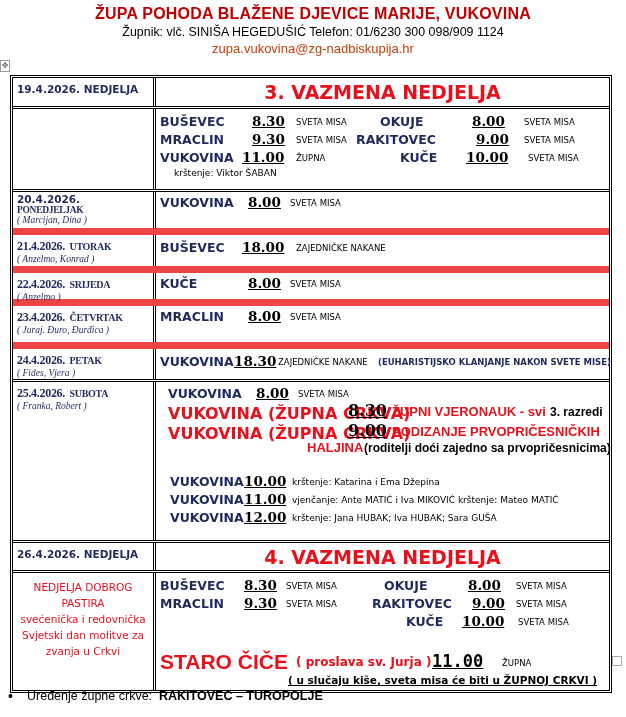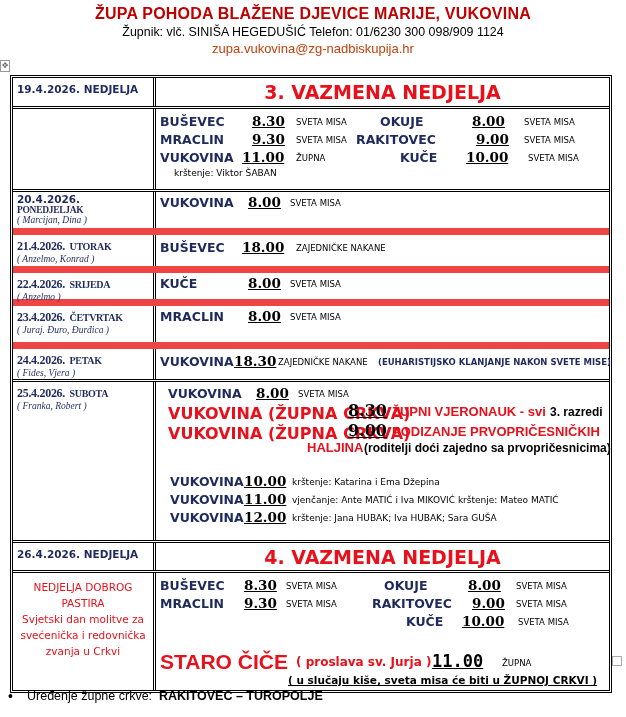--- a/index.html
+++ b/index.html
@@ -174,22 +174,22 @@
     <div class="lc"><span class="date">26.4.2026.  NEDJELJA</span></div>
     <div class="rc">
         <div class="sun-title">4. VAZMENA NEDJELJA</div>
       </div>
   </div>
 
   <div class="row" style="height:117px;">
     <div class="lc" style="padding-top:6px;">
       <div class="dobri">NEDJELJA DOBROG</div>
       <div class="dobri">PASTIRA</div>
+      <div class="dobri">svećenička i redovnička</div>
       <div class="dobri">Svjetski dan molitve za</div>
-      <div class="dobri">svećenička i redovnička</div>
       <div class="dobri">zvanja u Crkvi</div>
     </div>
     <div class="rc">
       <span class="abs pl" style="left:4px;top:5px;">BUŠEVEC</span>
       <span class="abs tm" style="left:88px;top:4px;">8.30</span>
       <span class="abs mt" style="left:130px;top:8px;">SVETA MISA</span>
       <span class="abs pl" style="left:4px;top:23px;">MRACLIN</span>
       <span class="abs tm" style="left:88px;top:22px;">9.30</span>
       <span class="abs mt" style="left:130px;top:26px;">SVETA MISA</span>
       <span class="abs pl" style="left:228px;top:5px;">OKUJE</span>

